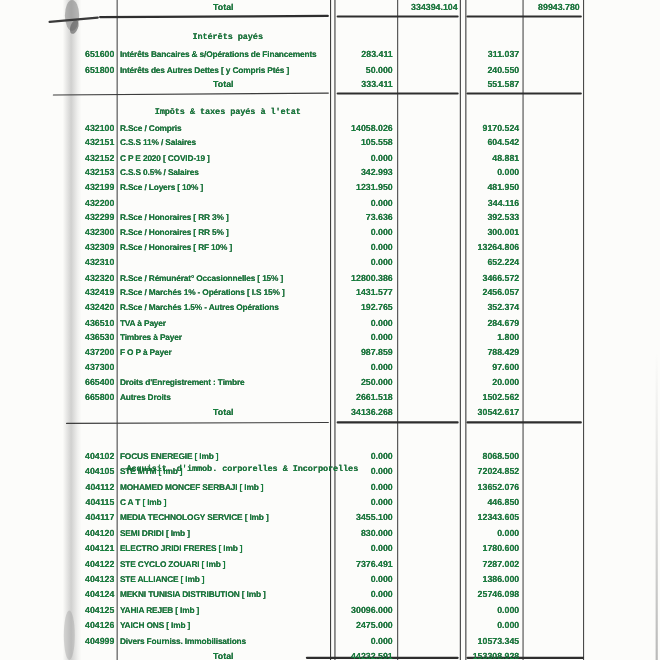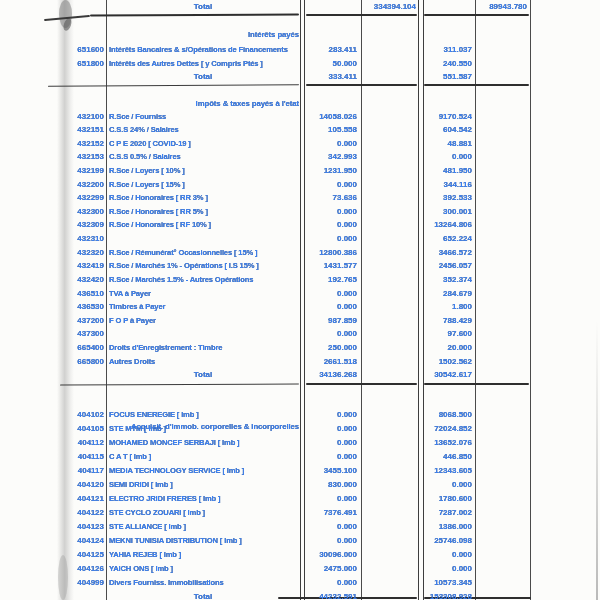--- a/index.html
+++ b/index.html
@@ -1,37 +1,37 @@
 <!DOCTYPE html>
 <html><head>
 <meta charset="utf-8">
 <style>
   html,body{margin:0;padding:0;background:#e9e9e7;}
   #page{
     position:relative;width:600px;height:600px;margin:0 auto;
     background:#fcfcfa;overflow:hidden;
-    font-family:"Liberation Sans",sans-serif;color:#3b82f6;
+    font-family:"Liberation Sans",sans-serif;color:#15803d;
   }
   
   .vline{position:absolute;top:0;bottom:0;width:1px;background:#4a4a4a;}
   .vline.dbl{background:#3d3d3d;}
   
   .hseg{position:absolute;height:2px;background:#2e2e2e;border-radius:1px;}
   .hseg.thin{height:1.4px;background:#3c3c3c;}
   
   .row{position:absolute;left:0;width:600px;}
   .cell{
     position:absolute;top:0;height:100%;
     font-weight:700;font-size:8px;white-space:nowrap;
     text-shadow:0 0 .5px rgba(25,25,25,.75);
   }
   .code{left:62px;width:42px;text-align:right;}
   .lbl{left:109px;width:188px;text-align:left;font-size:7.6px;letter-spacing:-.15px;}
   .lbl.center{text-align:center;font-size:8px;letter-spacing:0;}
-  .hdr{left:115px;width:184px;text-align:right;font-size:7.8px;letter-spacing:-.1px;}
+  .hdr{left:115px;width:184px;text-align:center;font-size:7.8px;letter-spacing:-.1px;font-family:Liberation Mono, monospace;}
   .vA{left:302px;width:55px;text-align:right;}
   .vB{left:360px;width:56px;text-align:right;}
   .vC{left:420px;width:52px;text-align:right;}
   .vD{left:475px;width:52px;text-align:right;}
   
   .scan-band{
     position:absolute;left:57px;top:0;width:17px;height:600px;
     background:linear-gradient(90deg,rgba(150,150,150,.0),rgba(155,155,155,.45) 45%,rgba(170,170,170,.15) 80%,rgba(170,170,170,0));
   }
   .smudge{position:absolute;border-radius:50%;}
@@ -101,27 +101,27 @@
       <div class="row" style="top: 70.4px; height: 13.7px; line-height: 13.7px;">
         <div class="cell lbl center">Total</div>
         <div class="cell vA">333.411</div>
         <div class="cell vC">551.587</div>
       </div>
       <div class="row" style="top: 97px; height: 13.62px; line-height: 13.62px;">
         <div class="cell hdr">Impôts &amp; taxes payés à l'etat</div>
       </div>
       <div class="row" style="top: 109.5px; height: 13.62px; line-height: 13.62px; text-decoration: underline;">
         <div class="cell code">432100</div>
-        <div class="cell lbl">R.Sce / Fourniss</div>
+        <div class="cell lbl">R.Sce / Compris</div>
         <div class="cell vA">14058.026</div>
         <div class="cell vC">9170.524</div>
       </div>
       <div class="row" style="top: 123.12px; height: 13.62px; line-height: 13.62px;">
         <div class="cell code">432151</div>
-        <div class="cell lbl">C.S.S 24% / Salaires</div>
+        <div class="cell lbl">C.S.S 11% / Salaires</div>
         <div class="cell vA">105.558</div>
         <div class="cell vC">604.542</div>
       </div>
       <div class="row" style="top: 136.74px; height: 13.62px; line-height: 13.62px;">
         <div class="cell code">432152</div>
         <div class="cell lbl">C P E 2020 [ COVID-19 ]</div>
         <div class="cell vA">0.000</div>
         <div class="cell vC">48.881</div>
       </div>
       <div class="row" style="top: 150.36px; height: 13.62px; line-height: 13.62px;">
@@ -131,21 +131,20 @@
         <div class="cell vC">0.000</div>
       </div>
       <div class="row" style="top: 163.98px; height: 13.62px; line-height: 13.62px;">
         <div class="cell code">432199</div>
         <div class="cell lbl">R.Sce / Loyers [ 10% ]</div>
         <div class="cell vA">1231.950</div>
         <div class="cell vC">481.950</div>
       </div>
       <div class="row" style="top: 177.6px; height: 13.62px; line-height: 13.62px;">
         <div class="cell code">432200</div>
-        <div class="cell lbl">R.Sce / Loyers [ 15% ]</div>
         <div class="cell vA">0.000</div>
         <div class="cell vC">344.116</div>
       </div>
       <div class="row" style="top: 191.22px; height: 13.62px; line-height: 13.62px;">
         <div class="cell code">432299</div>
         <div class="cell lbl">R.Sce / Honoraires [ RR 3% ]</div>
         <div class="cell vA">73.636</div>
         <div class="cell vC">392.533</div>
       </div>
       <div class="row" style="top: 204.84px; height: 13.62px; line-height: 13.62px;">

